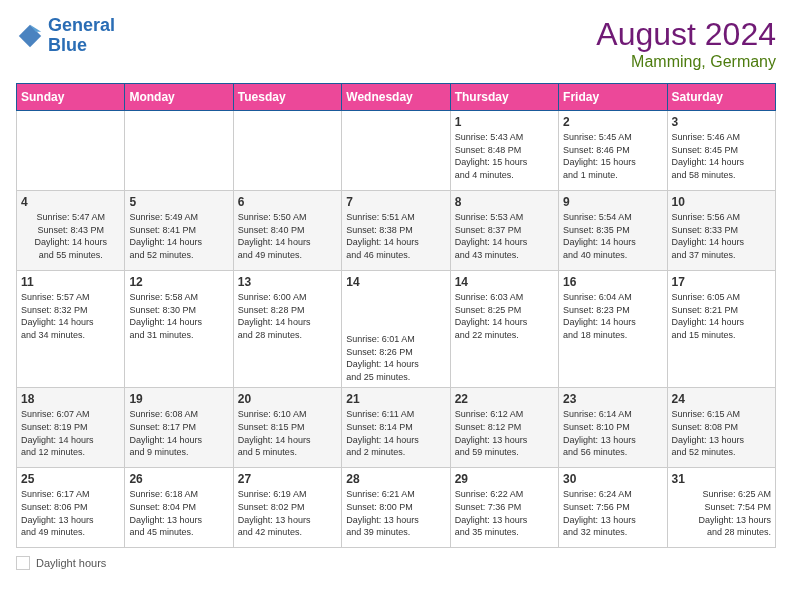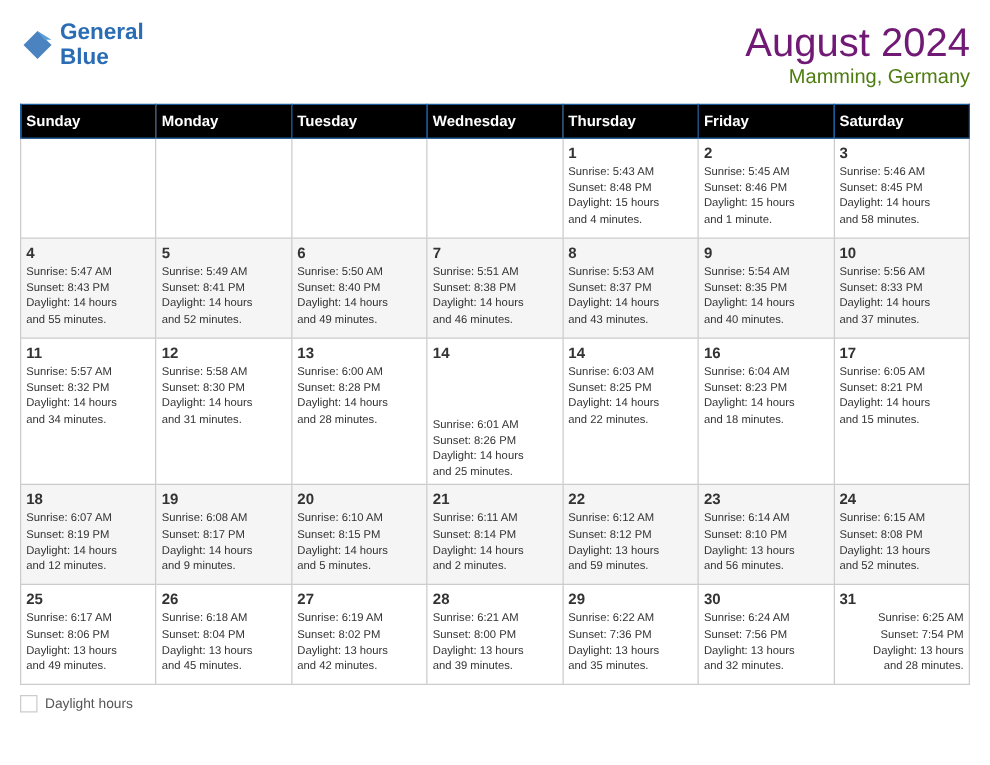--- a/index.html
+++ b/index.html
@@ -45,21 +45,21 @@
     .location {
       font-size: 16px;
       color: #4d7c0f;
     }
     table {
       width: 100%;
       border-collapse: collapse;
       table-layout: fixed;
     }
     thead th {
-      background-color: #000000;
+      background-color: #ec4899;
       color: #fff;
       font-size: 12px;
       font-weight: bold;
       padding: 6px 4px;
       text-align: left;
       border: 1px solid #1a5a9a;
     }
     tbody td {
       vertical-align: top;
       border: 1px solid #ccc;
@@ -161,21 +161,21 @@
           <span class="day-number">3</span>
           <div class="day-info" style="white-space: pre-line;">Sunrise: 5:46 AM
 Sunset: 8:45 PM
 Daylight: 14 hours
 and 58 minutes.</div>
         </td>
       </tr>
       <tr>
         <td>
           <span class="day-number">4</span>
-          <div class="day-info" style="white-space: pre-line;">Sunrise: 5:47 AM
+          <div class="day-info" style="white-space: pre-line; text-align: center;">Sunrise: 5:47 AM
 Sunset: 8:43 PM
 Daylight: 14 hours
 and 55 minutes.</div>
         </td>
         <td>
           <span class="day-number">5</span>
           <div class="day-info" style="white-space: pre-line;">Sunrise: 5:49 AM
 Sunset: 8:41 PM
 Daylight: 14 hours
 and 52 minutes.</div>

